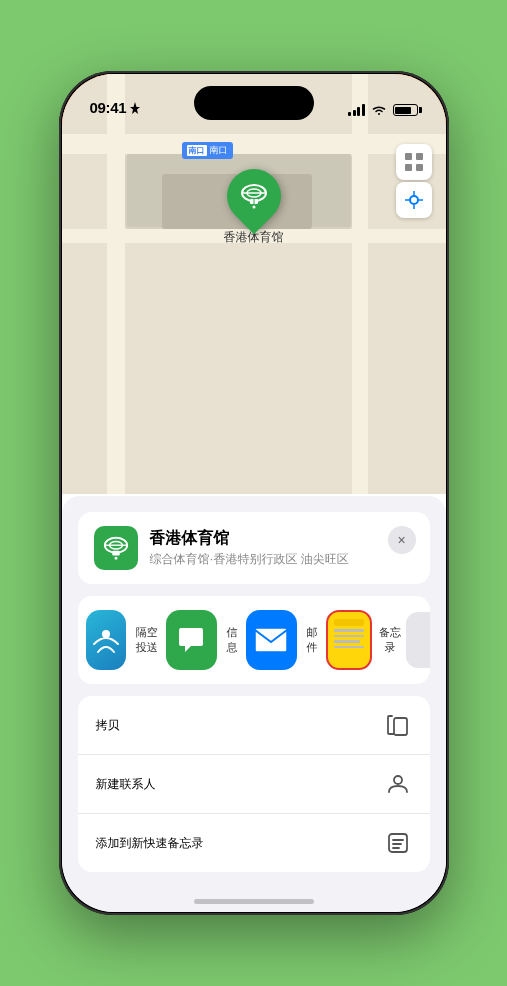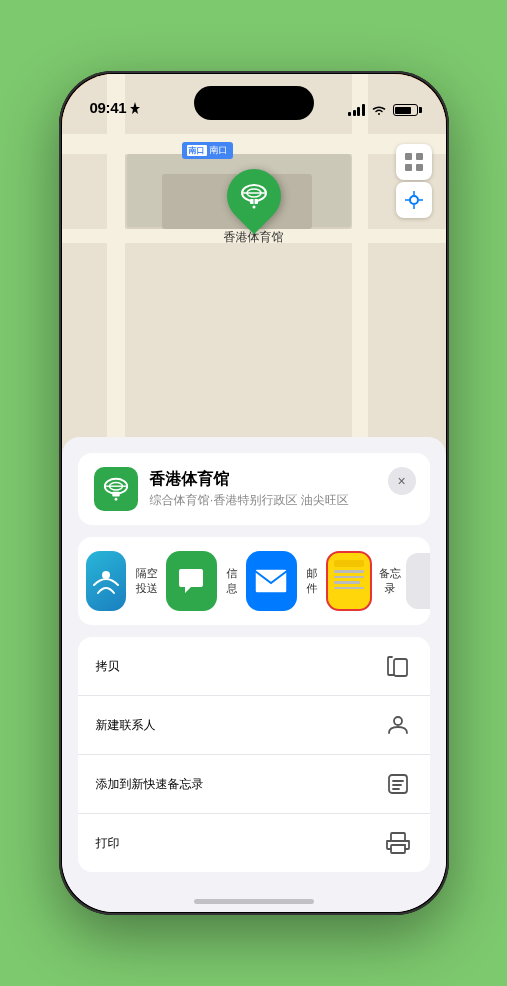--- a/index.html
+++ b/index.html
@@ -506,32 +506,20 @@
           <div class="action-icon">
             <svg width="22" height="22" viewBox="0 0 22 22" fill="none" stroke="#555" stroke-width="1.8" stroke-linecap="round" stroke-linejoin="round">
               <rect x="2" y="2" width="18" height="18" rx="3"></rect>
               <line x1="6" y1="8" x2="16" y2="8"></line>
               <line x1="6" y1="12" x2="14" y2="12"></line>
               <line x1="6" y1="16" x2="12" y2="16"></line>
             </svg>
           </div>
         </div>
 
-        <div class="action-item" style="border-bottom:none;">
-          <span class="action-label">打印</span>
-          <div class="action-icon">
-            <svg width="24" height="22" viewBox="0 0 24 22" fill="none" stroke="#555" stroke-width="1.8" stroke-linecap="round" stroke-linejoin="round">
-              <rect x="5" y="1" width="14" height="8" rx="1"></rect>
-              <path d="M5 9 L1 9 Q1 9 1 12 L1 16 Q1 17 2 17 L5 17"></path>
-              <path d="M19 9 L23 9 Q23 9 23 12 L23 16 Q23 17 22 17 L19 17"></path>
-              <rect x="5" y="13" width="14" height="8" rx="1"></rect>
-              <circle cx="19" cy="13" r="1" fill="#555" stroke="none"></circle>
-            </svg>
-          </div>
-        </div>
 
       </div>
 
     </div>
 
     <div class="home-indicator"></div>
 
   </div>
 </div>
 

